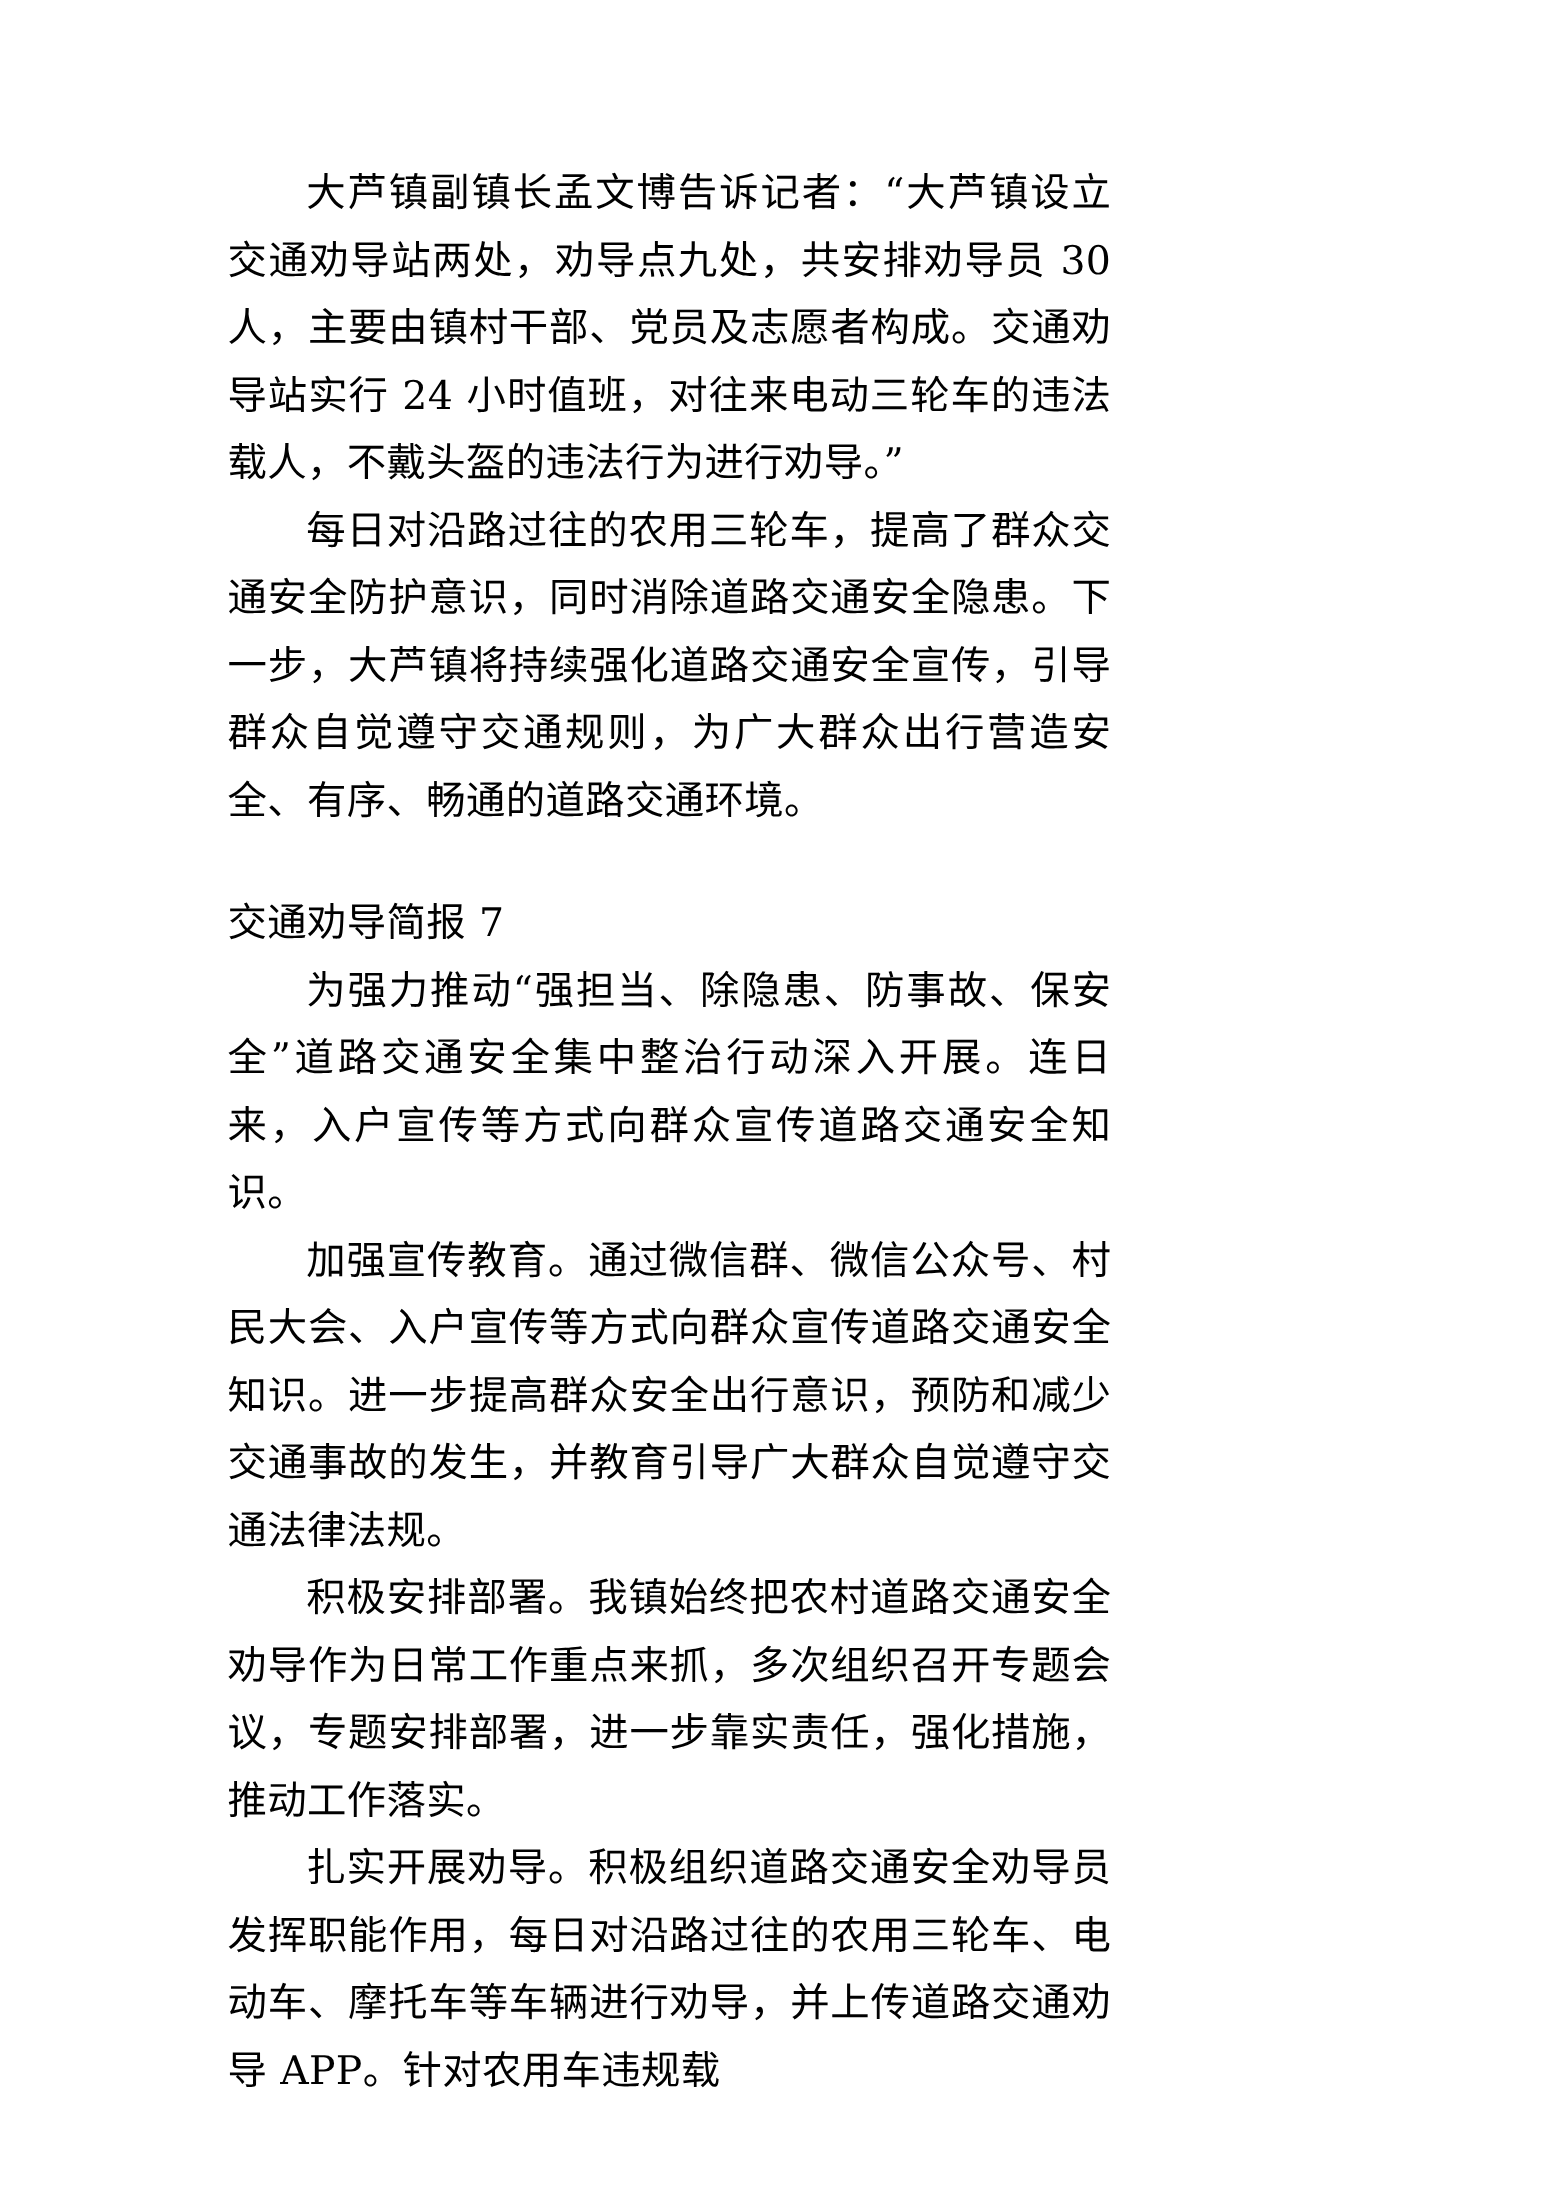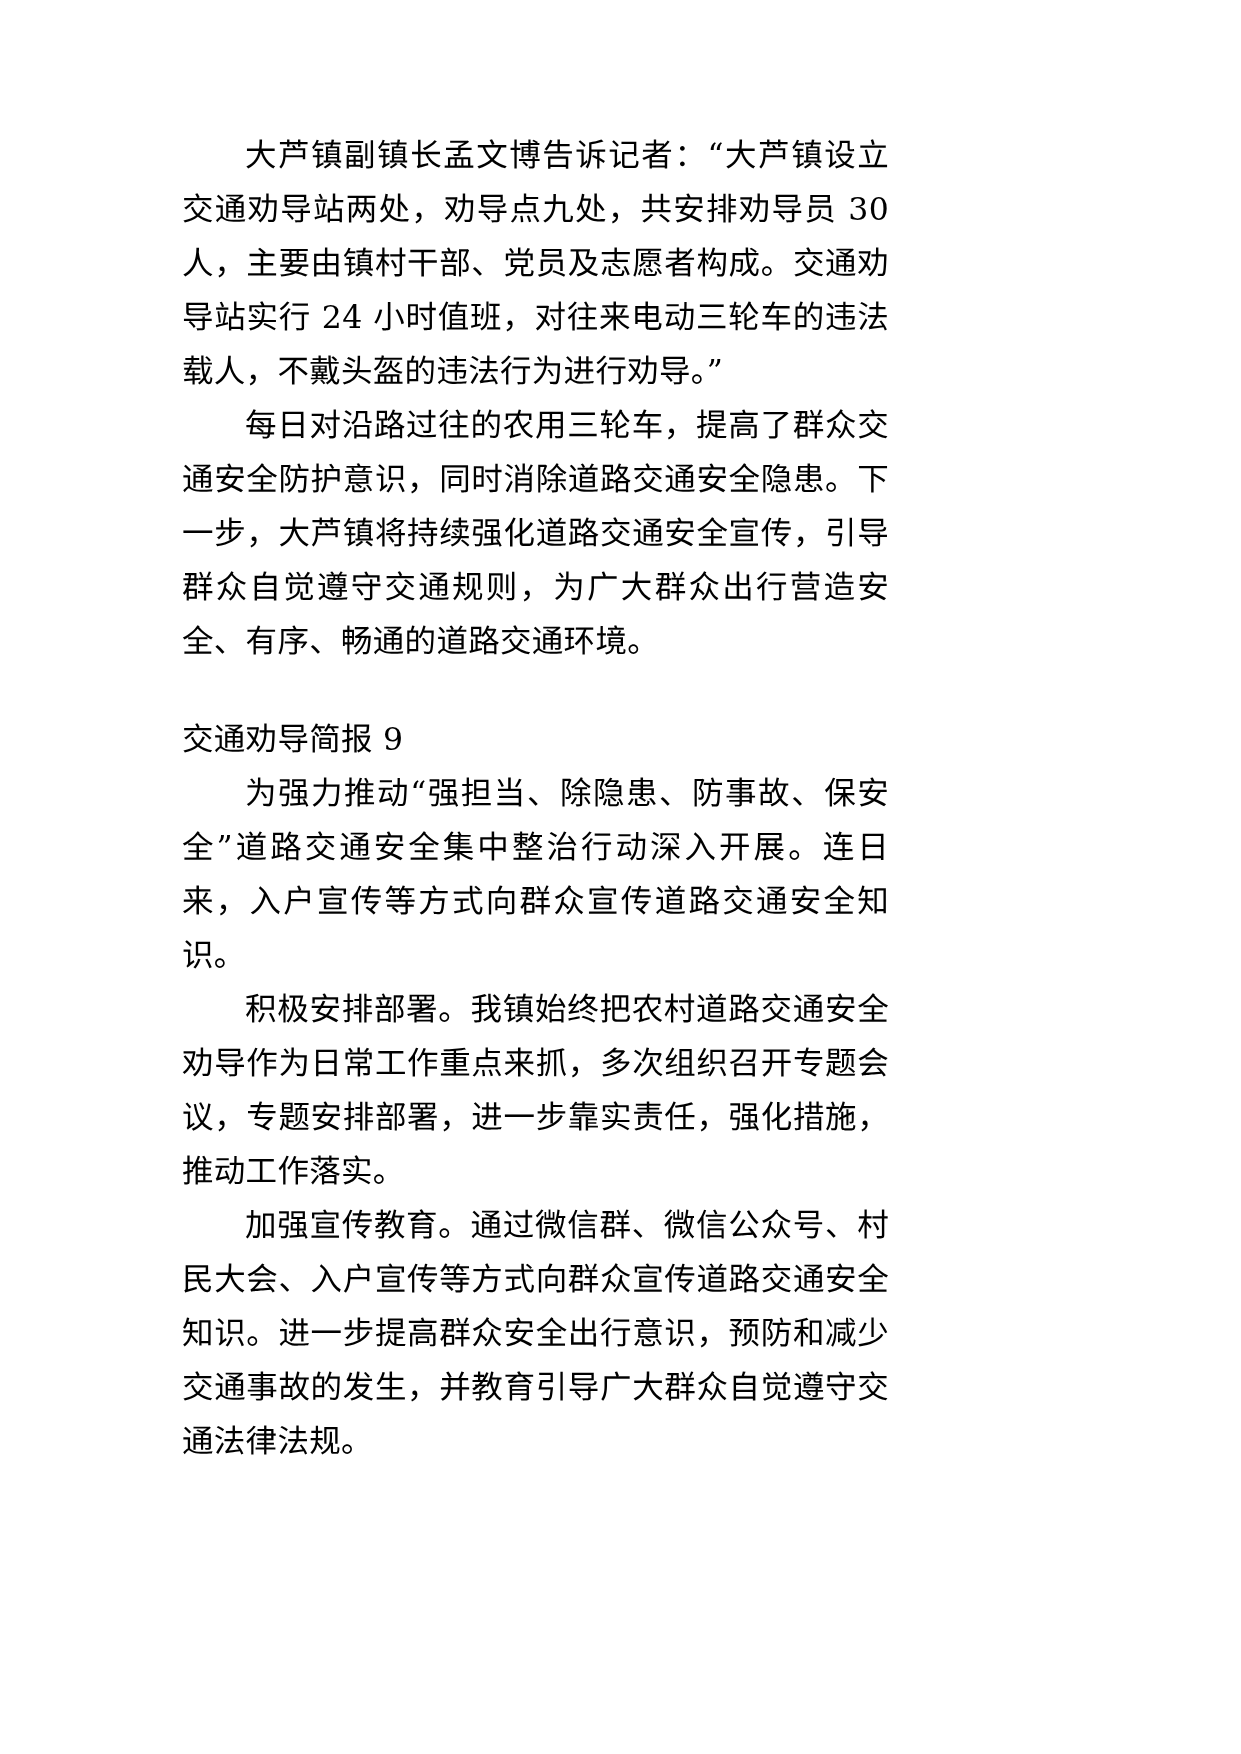--- a/index.html
+++ b/index.html
@@ -46,23 +46,24 @@
 
 <div class="page">
   <div class="doc-body">
 
     <p class="para">大芦镇副镇长孟文博告诉记者：“大芦镇设立交通劝导站两处，劝导点九处，共安排劝导员 30 人，主要由镇村干部、党员及志愿者构成。交通劝导站实行 24 小时值班，对往来电动三轮车的违法载人，不戴头盔的违法行为进行劝导。”</p>
 
     <p class="para">每日对沿路过往的农用三轮车，提高了群众交通安全防护意识，同时消除道路交通安全隐患。下一步，大芦镇将持续强化道路交通安全宣传，引导群众自觉遵守交通规则，为广大群众出行营造安全、有序、畅通的道路交通环境。</p>
 
     <div class="spacer-block"></div>
 
-    <p class="heading">交通劝导简报 9</p>
+    <p class="heading">交通劝导简报 7</p>
 
     <p class="para">为强力推动“强担当、除隐患、防事故、保安全”道路交通安全集中整治行动深入开展。连日来，入户宣传等方式向群众宣传道路交通安全知识。</p>
 
+    <p class="para">加强宣传教育。通过微信群、微信公众号、村民大会、入户宣传等方式向群众宣传道路交通安全知识。进一步提高群众安全出行意识，预防和减少交通事故的发生，并教育引导广大群众自觉遵守交通法律法规。</p>
+
     <p class="para">积极安排部署。我镇始终把农村道路交通安全劝导作为日常工作重点来抓，多次组织召开专题会议，专题安排部署，进一步靠实责任，强化措施，推动工作落实。</p>
 
-    <p class="para">加强宣传教育。通过微信群、微信公众号、村民大会、入户宣传等方式向群众宣传道路交通安全知识。进一步提高群众安全出行意识，预防和减少交通事故的发生，并教育引导广大群众自觉遵守交通法律法规。</p>
-
+    <p class="para">扎实开展劝导。积极组织道路交通安全劝导员发挥职能作用，每日对沿路过往的农用三轮车、电动车、摩托车等车辆进行劝导，并上传道路交通劝导 APP。针对农用车违规载</p>
 
   </div>
 </div>
 
 </body></html>

